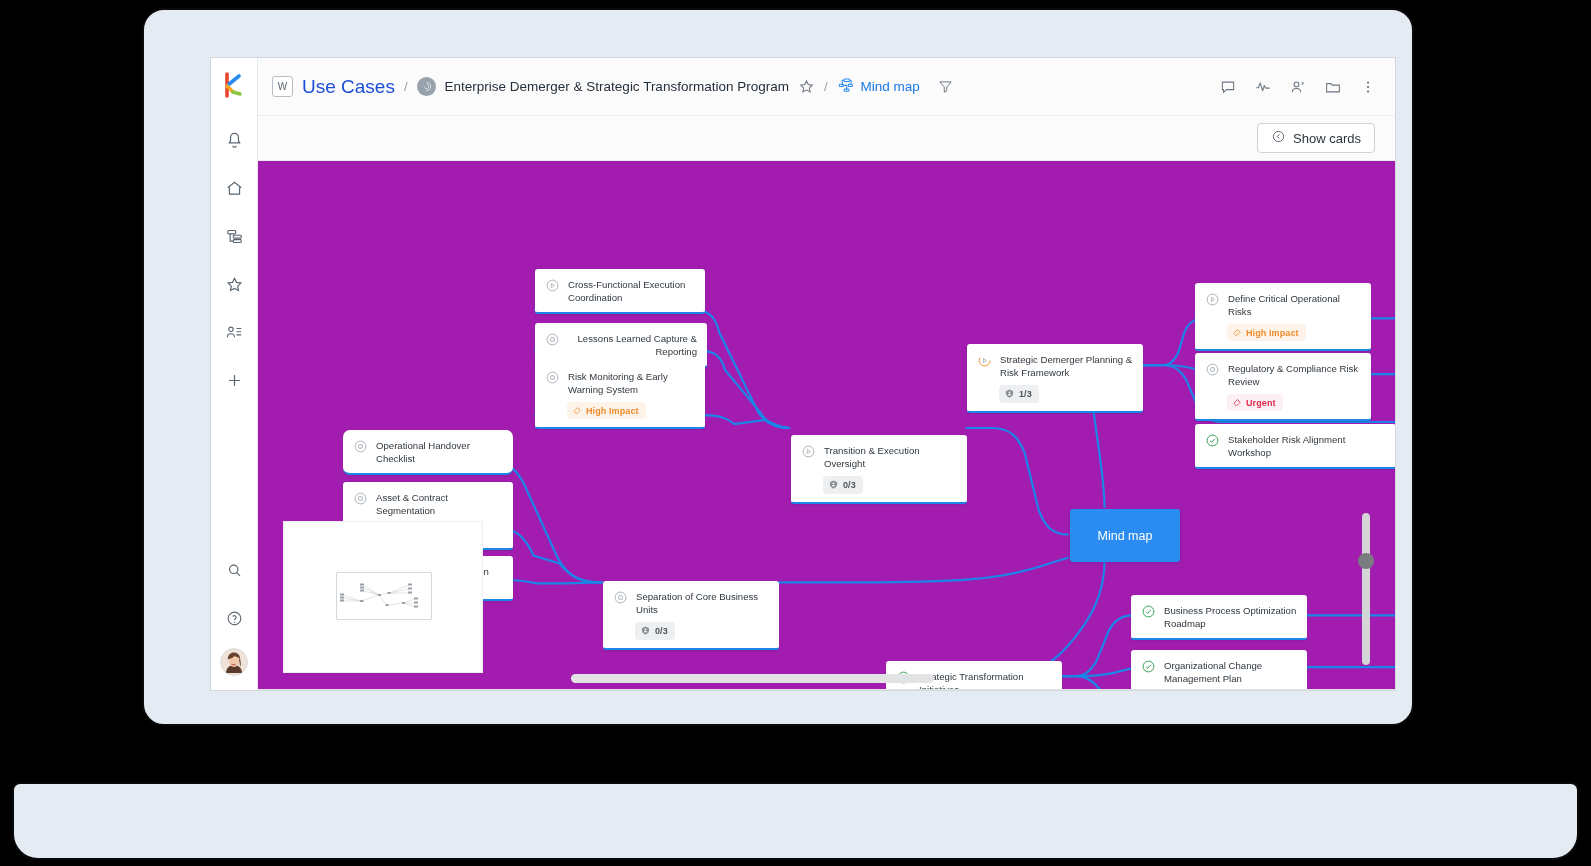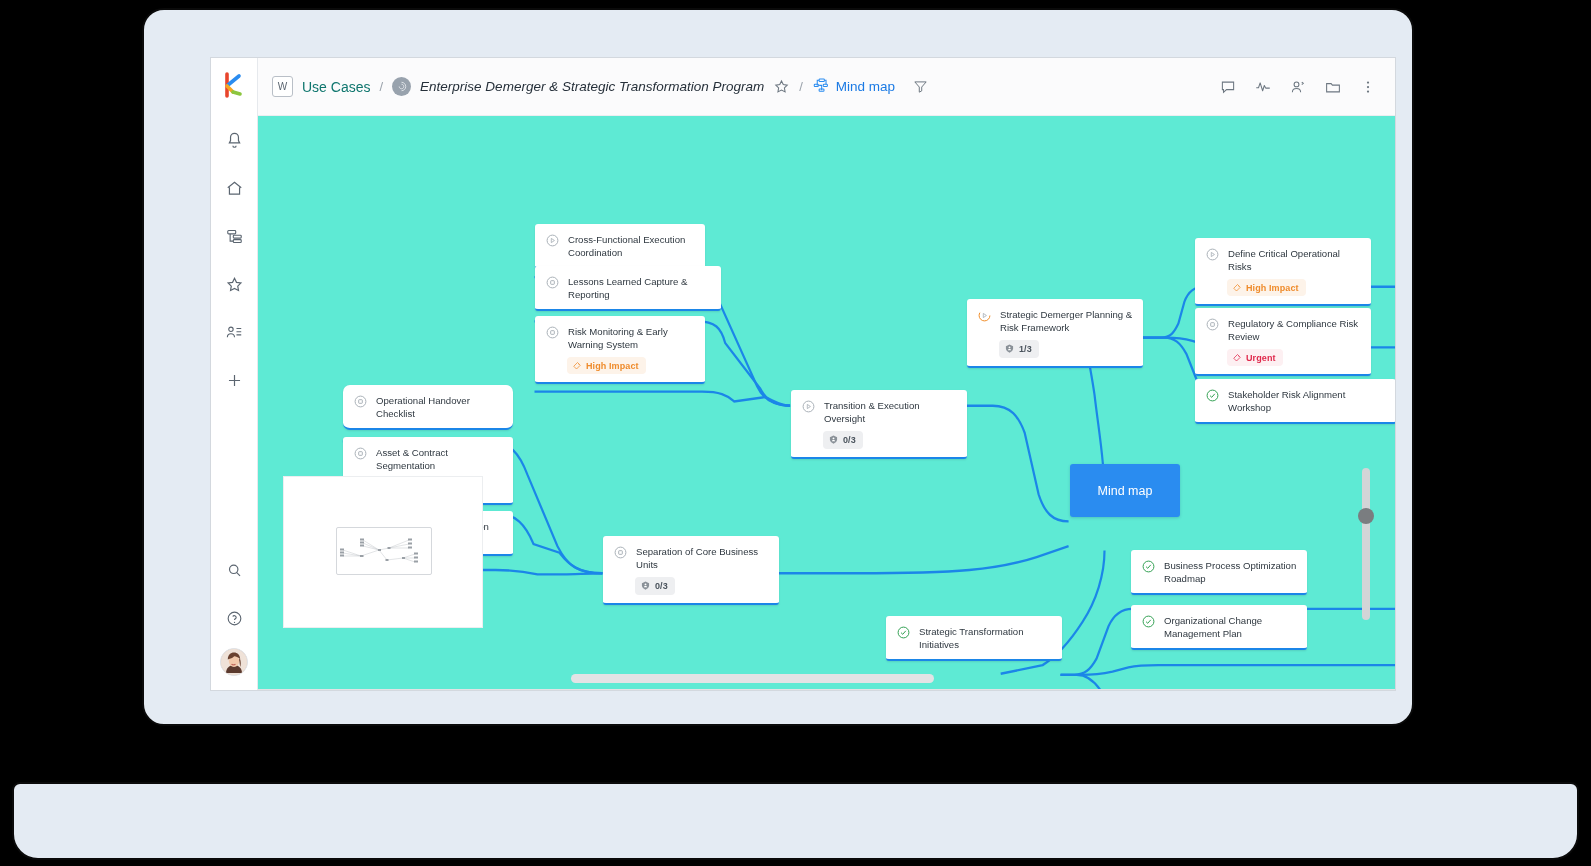--- a/index.html
+++ b/index.html
@@ -81,30 +81,30 @@
     gap: 9px;
   }
   .wsp-badge {
     width: 21px; height: 21px;
     border: 1px solid #b9bfc7; border-radius: 3px;
     display: flex; align-items: center; justify-content: center;
     font-size: 10px; color: #5b6570; background: #fff;
     flex: none;
   }
   #breadcrumb-workspace {
-    font-size: 14px; color: #0f766e; cursor: pointer; white-space: nowrap;
+    font-size: 19px; color: #1d4ed8; cursor: pointer; white-space: nowrap;
   }
   .bc-sep { color: #9aa2ab; font-size: 13px; }
   #board-avatar {
     width: 19px; height: 19px; border-radius: 50%;
     background: #98a2ad; flex: none;
     display: flex; align-items: center; justify-content: center;
   }
   #breadcrumb-board {
-    font-size: 13.5px; color: #26303a; white-space: nowrap; font-weight: 400; font-style: italic;
+    font-size: 13.5px; color: #26303a; white-space: nowrap; font-weight: 400;
   }
   .hdr-icon { display: flex; align-items: center; justify-content: center; cursor: pointer; color: #6d7781; flex: none; }
   #view-tab { display: flex; align-items: center; gap: 6px; cursor: pointer; flex: none; }
   #view-tab-label { font-size: 13.5px; color: #1b7ae4; }
   .hdr-spacer { flex: 1 1 auto; }
   #header-actions { display: flex; align-items: center; gap: 17px; }
 
   
   #sub-bar {
     height: 45px; flex: none; background: #fbfbfc;
@@ -115,21 +115,21 @@
   #show-cards-button {
     display: flex; align-items: center; gap: 7px;
     height: 30px; padding: 0 13px;
     border: 1px solid #ccd2d9; border-radius: 4px;
     background: #fff; cursor: pointer;
     font-size: 13px; color: #2b3views;
     color: #2b343d;
   }
 
   
-  #canvas-wrap { flex: 1 1 auto; position: relative; background: #5eead4; overflow: hidden; }
+  #canvas-wrap { flex: 1 1 auto; position: relative; background: #a21caf; overflow: hidden; }
   #canvas-inner { position: absolute; inset: 0; }
   #edge-layer { position: absolute; inset: 0; width: 100%; height: 100%; }
 
   
   .mm-card {
     position: absolute;
     background: #ffffff;
     border-radius: 3px;
     border-bottom: 2.5px solid #1b86e8;
     box-shadow: 0 1px 2px rgba(30,40,55,.13);
@@ -349,20 +349,31 @@
         <div class="hdr-icon">
           <svg width="18" height="18" viewBox="0 0 24 24" fill="#6d7781">
               <circle cx="12" cy="6" r="1.5"></circle>
               <circle cx="12" cy="12" r="1.5"></circle>
               <circle cx="12" cy="18" r="1.5"></circle>
             </svg>
         </div>
       </div>
     </div>
 
+    <div id="sub-bar">
+      <div id="show-cards-button">
+        <span>
+          <svg width="15" height="15" viewBox="0 0 24 24" fill="none" stroke="#4b555f" stroke-width="1.4">
+              <circle cx="12" cy="12" r="8.2"></circle>
+              <path d="M13.3 8.6 10 12l3.3 3.4"></path>
+            </svg>
+        </span>
+        <span>Show cards</span>
+      </div>
+    </div>
 
     <div id="canvas-wrap">
       <div id="canvas-inner">
 
         <svg id="edge-layer" viewBox="0 0 1139 531" preserveAspectRatio="none">
           <g fill="none" stroke="#1b86e8" stroke-width="2.2">
 
             <path d="M277 149 H432 C452 149 458 156 462 172 L500 250 C506 262 516 268 533 268"></path>
             <path d="M277 190 H440 C458 190 464 196 468 210 L503 252 C509 263 518 268 533 268"></path>
             <path d="M277 255 H445 C462 255 470 258 477 264 L508 260 C518 264 524 268 533 268"></path>
@@ -392,21 +403,21 @@
         <div id="node-layer">
             <div class="mm-card" style="left: 277px; top: 108px; width: 170px;">
               <div class="mm-row">
                 <span class="mm-ico"><svg width="15" height="15" viewBox="0 0 20 20" fill="none" stroke="#a8afb6" stroke-width="1.3">
                     <circle cx="10" cy="10" r="7.2"></circle>
                     <path d="M8.4 7.2 12.6 10 8.4 12.8z" stroke="#a8afb6" stroke-width="1.1" stroke-linejoin="round"></path>
                   </svg></span>
                 <span class="mm-title">Cross-Functional Execution Coordination</span>
               </div>
             </div>
-            <div class="mm-card" style="left: 277px; top: 150px; width: 186px;">
+            <div class="mm-card" style="left: 277px; top: 162px; width: 172px; text-align: right;">
               <div class="mm-row">
                 <span class="mm-ico"><svg width="15" height="15" viewBox="0 0 20 20" fill="none" stroke="#a8afb6" stroke-width="1.3">
                     <circle cx="10" cy="10" r="7.2"></circle>
                     <rect x="7.6" y="7.6" width="4.8" height="4.8" rx=".7"></rect>
                   </svg></span>
                 <span class="mm-title">Lessons Learned Capture &amp; Reporting</span>
               </div>
             </div>
             <div class="mm-card" style="left: 277px; top: 200px; width: 170px;">
               <div class="mm-row">

